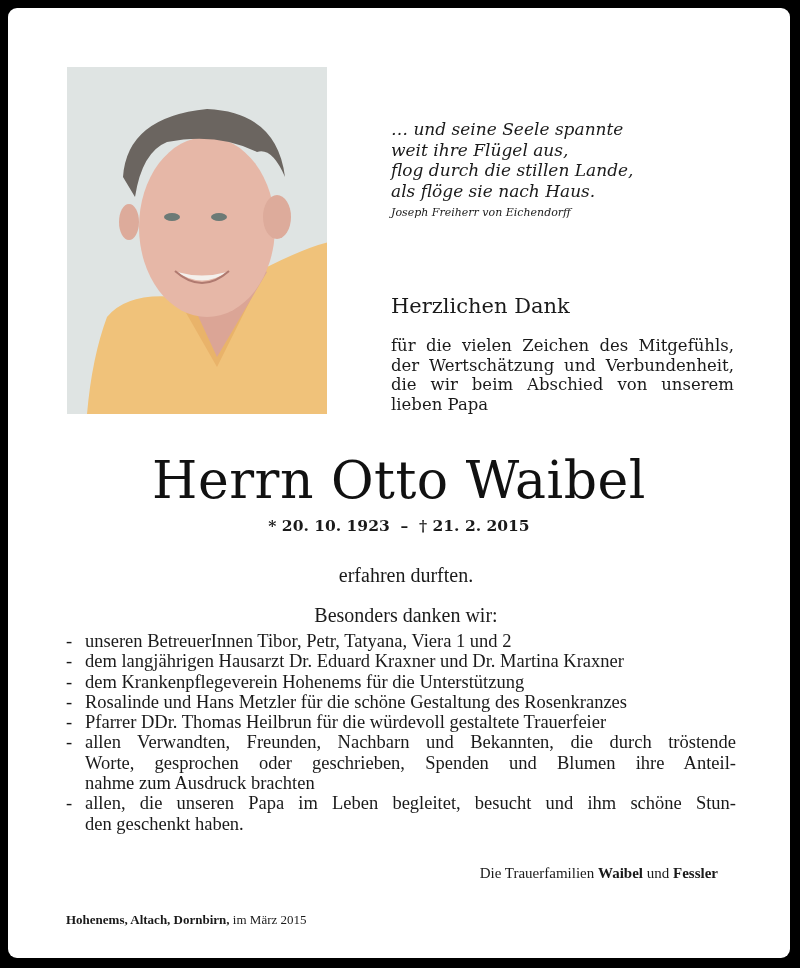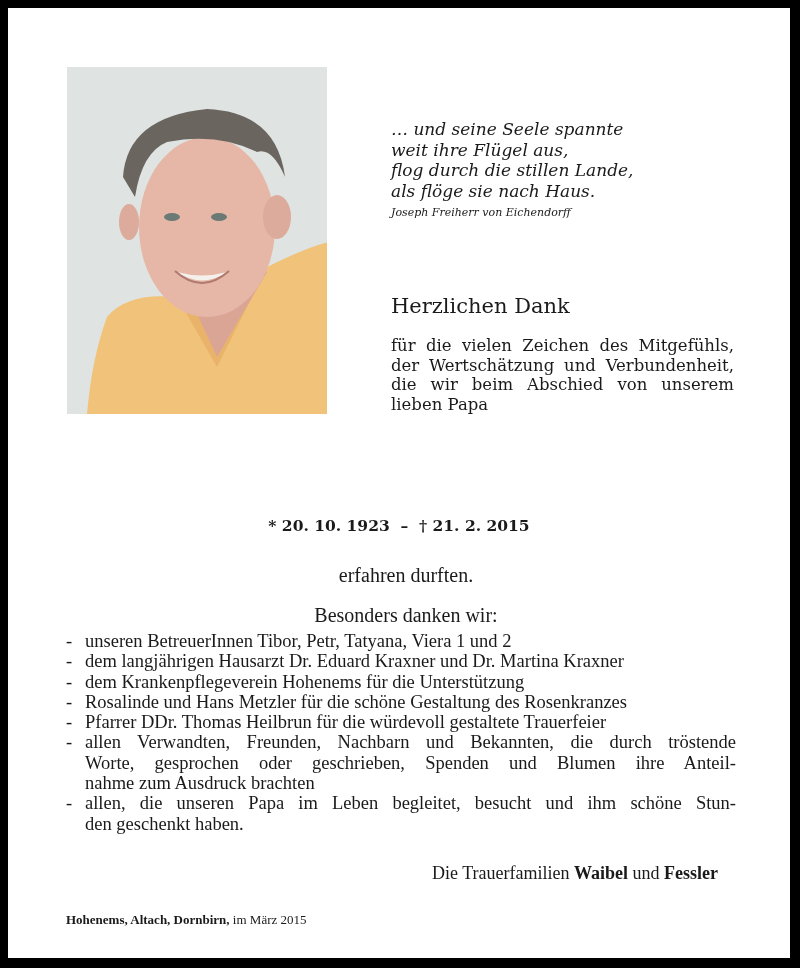--- a/index.html
+++ b/index.html
@@ -1,21 +1,21 @@
 <!DOCTYPE html>
 <html><head>
   <meta charset="utf-8">
   <style>
     html, body { margin: 0; padding: 0; }
     body {
       width: 800px; height: 968px; background: #000; position: relative; overflow: hidden;
       font-family: "DejaVu Serif", "Liberation Serif", serif; color: #1a1a1a;
     }
     .page {
-      position: absolute; left: 8px; top: 8px; width: 782px; height: 950px; background: #fff;
+      position: absolute; left: 8px; top: 8px; width: 782px; height: 950px; background: #fff; border-radius: 9px;
     }
     .photo {
       position: absolute; left: 59px; top: 59px; width: 260px; height: 347px;
       background: #dfe4e3; overflow: hidden;
     }
     .photo svg { display: block; width: 100%; height: 100%; }
     .quote {
       position: absolute; left: 383px; top: 111px; width: 360px;
       font-style: italic; font-size: 17px; line-height: 20.5px; color: #1a1a1a;
     }
@@ -49,21 +49,21 @@
     .list {
       position: absolute; left: 58px; top: 623px; width: 670px; margin: 0; padding: 0; list-style: none;
       font-family: "Liberation Serif", "DejaVu Serif", serif; font-size: 18.5px; line-height: 20.3px;
     }
     .list li { position: relative; padding-left: 19px; }
     .list li .dash { position: absolute; left: 0; top: 0; }
     .list li .l { display: block; white-space: nowrap; }
     .list li .l.j { text-align: justify; text-align-last: justify; }
     .signature {
       position: absolute; right: 72px; top: 854px; white-space: nowrap;
-      font-family: "Liberation Serif", "DejaVu Serif", serif; font-size: 18px; line-height: 22px;
+      font-family: "Liberation Serif", "DejaVu Serif", serif; font-size: 15px; line-height: 22px;
     }
     .footer {
       position: absolute; left: 58px; top: 901px; white-space: nowrap;
       font-family: "Liberation Serif", "DejaVu Serif", serif; font-size: 13px; line-height: 22px;
     }
     b { font-weight: bold; }
   </style>
 </head>
 <body>
 
@@ -102,20 +102,21 @@
 
   <div class="thanks-title">Herzlichen Dank</div>
 
   <div class="thanks-body">
     <span class="jl">für die vielen Zeichen des Mitgefühls,</span>
     <span class="jl">der Wertschätzung und Verbundenheit,</span>
     <span class="jl">die wir beim Abschied von unserem</span>
     <span class="jl last">lieben Papa</span>
   </div>
 
+  <div class="name">Herrn Otto Waibel</div>
   <div class="dates" style="white-space: pre;">* 20. 10. 1923  –  † 21. 2. 2015</div>
 
   <div class="body-text intro-end">erfahren durften.</div>
   <div class="body-text besonders">Besonders danken wir:</div>
 
   <ul class="list">
     <li>
       <span class="dash">-</span>
       <span class="l">unseren BetreuerInnen Tibor, Petr, Tatyana, Viera 1 und 2</span>
     </li>

